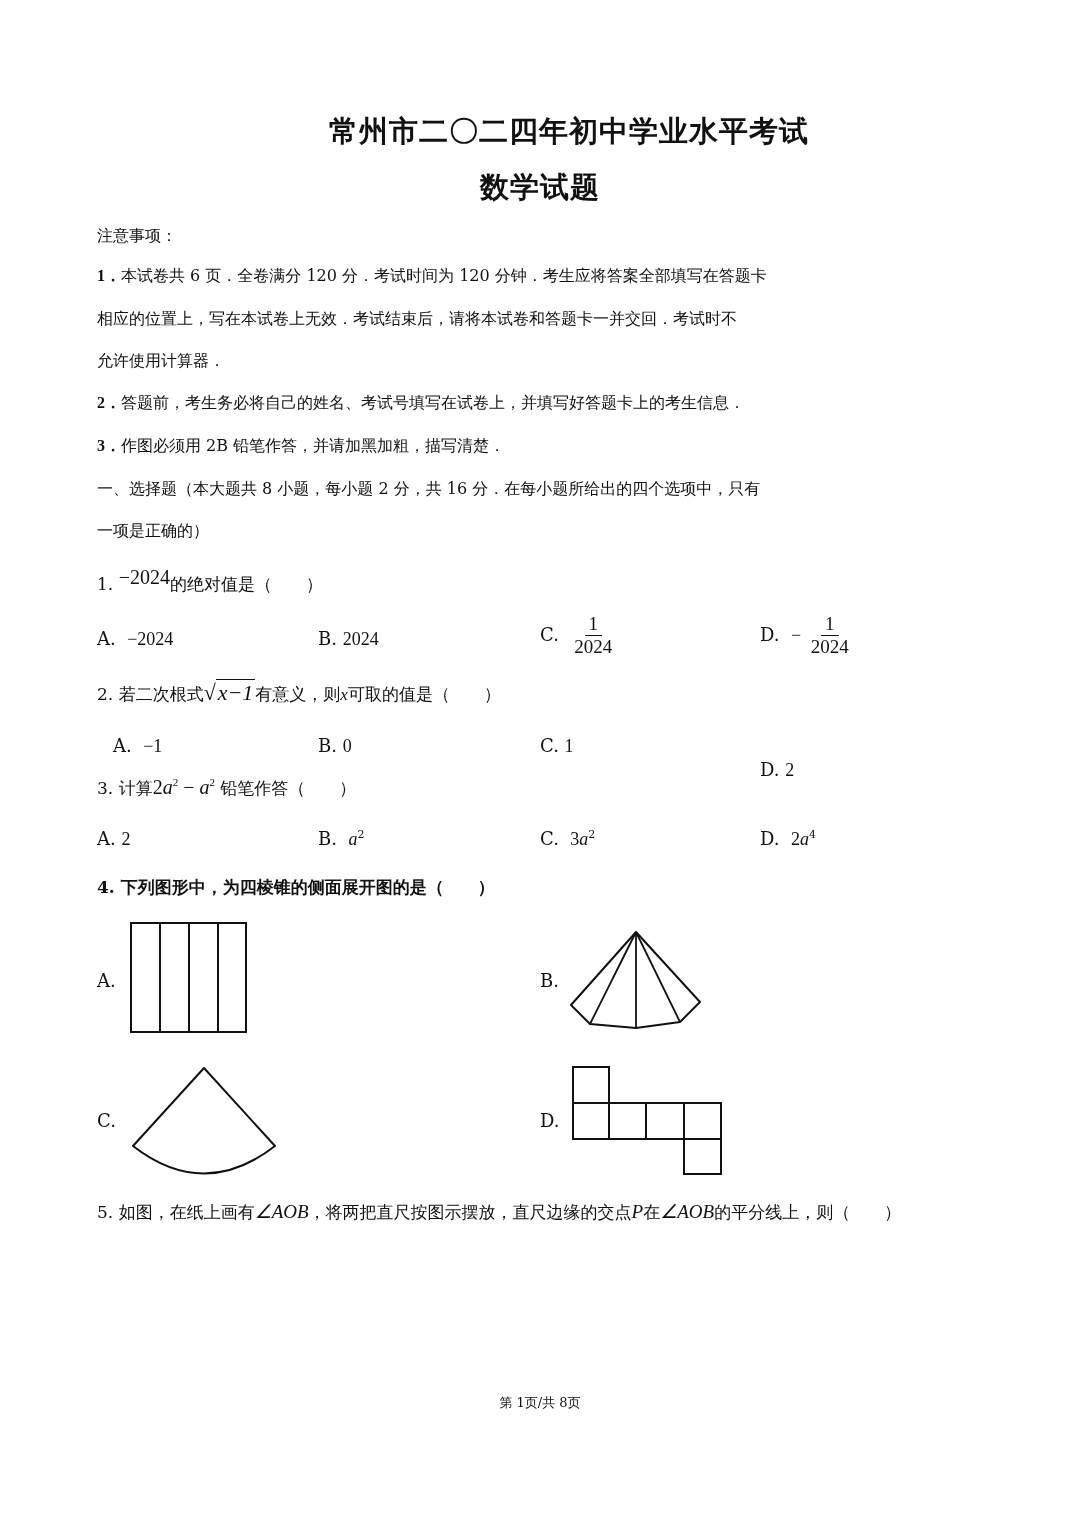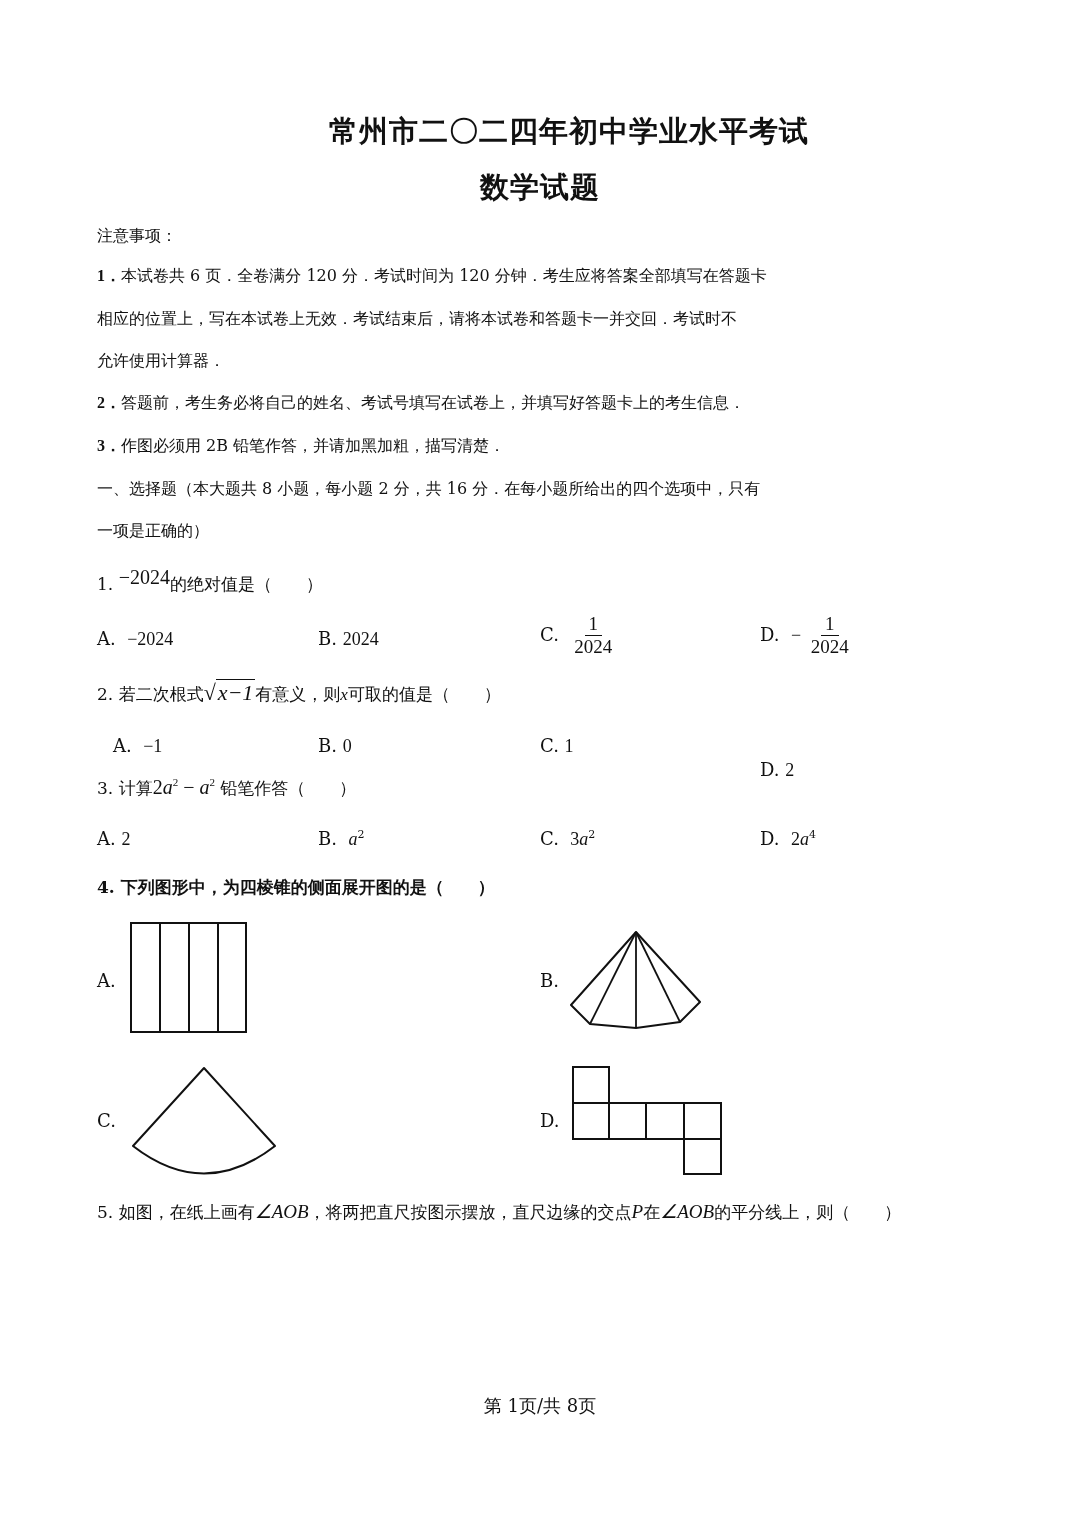--- a/index.html
+++ b/index.html
@@ -122,13 +122,13 @@
   <rect x="74" y="37" width="38" height="36" fill="none" stroke="#111" stroke-width="2"></rect>
   <rect x="112" y="37" width="37" height="36" fill="none" stroke="#111" stroke-width="2"></rect>
   <rect x="112" y="73" width="37" height="35" fill="none" stroke="#111" stroke-width="2"></rect>
 </svg>
 
 <div class="abs line q" style="top:1200px;">
   <span>5.</span>
   <span>如图，在纸上画有</span><span class="mi" style="font-size:19px">∠AOB</span><span>，将两把直尺按图示摆放，直尺边缘的交点</span><span class="mi" style="font-size:19px">P</span><span>在</span><span class="mi" style="font-size:19px">∠AOB</span><span>的平分线上，则（　　）</span>
 </div>
 
-<div class="abs" style="left:0; width:1080px; top:1394px; text-align:center; font-size:18px;">第 1页/共 8页</div>
+<div class="abs" style="left:0; width:1080px; top:1394px; text-align:center; font-size:13px;">第 1页/共 8页</div>
 
 </body></html>

